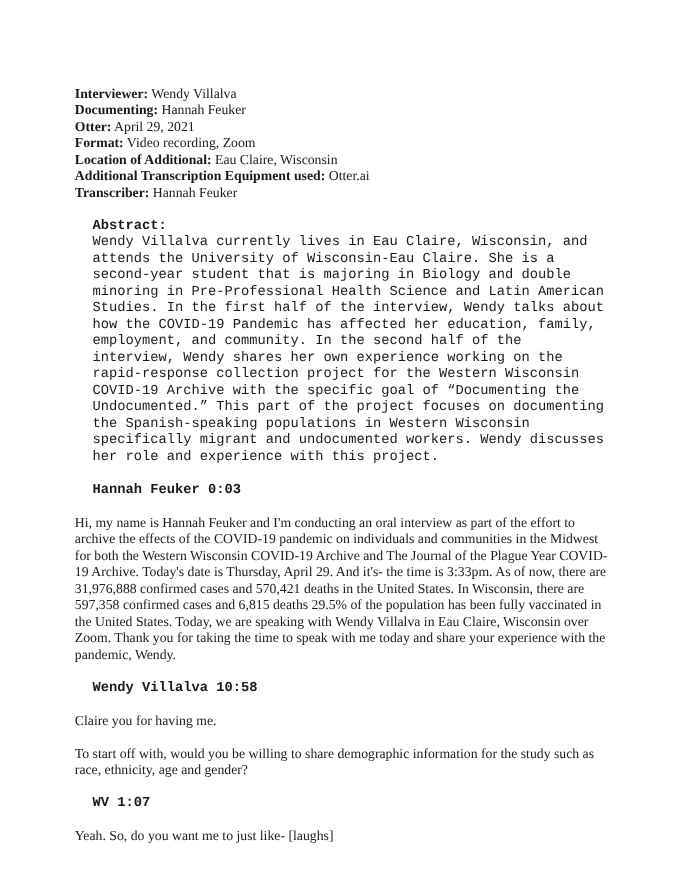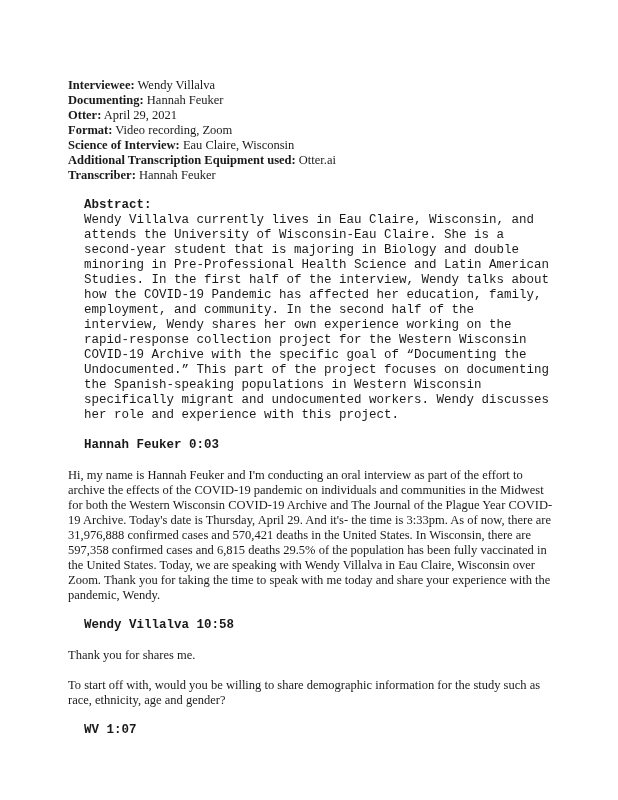--- a/index.html
+++ b/index.html
@@ -41,37 +41,38 @@
     margin: 15px 0 0 0;
   }
 </style>
 </head>
 <body>
 
 <div class="page">
   <div class="content">
 
     <div class="meta-block">
-        <div class="meta-line"><b>Interviewee:</b><span> Wendy Villalva</span></div>
+        <div class="meta-line"><b>Interviewer:</b><span> Wendy Villalva</span></div>
         <div class="meta-line"><b>Documenting:</b><span> Hannah Feuker</span></div>
         <div class="meta-line"><b>Otter:</b><span> April 29, 2021</span></div>
         <div class="meta-line"><b>Format:</b><span> Video recording, Zoom</span></div>
-        <div class="meta-line"><b>Science of Interview:</b><span> Eau Claire, Wisconsin</span></div>
+        <div class="meta-line"><b>Location of Additional:</b><span> Eau Claire, Wisconsin</span></div>
         <div class="meta-line"><b>Additional Transcription Equipment used:</b><span> Otter.ai</span></div>
         <div class="meta-line"><b>Transcriber:</b><span> Hannah Feuker</span></div>
       </div>
 
     <p class="block">
       <span class="abstract-heading">Abstract:</span><br>
       <span>Wendy Villalva currently lives in Eau Claire, Wisconsin, and attends the University of Wisconsin-Eau Claire. She is a second-year student that is majoring in Biology and double minoring in Pre-Professional Health Science and Latin American Studies. In the first half of the interview, Wendy talks about how the COVID-19 Pandemic has affected her education, family, employment, and community. In the second half of the interview, Wendy shares her own experience working on the rapid-response collection project for the Western Wisconsin COVID-19 Archive with the specific goal of “Documenting the Undocumented.” This part of the project focuses on documenting the Spanish-speaking populations in Western Wisconsin specifically migrant and undocumented workers. Wendy discusses her role and experience with this project.</span>
     </p>
 
     <div>
         <p class="block speaker">Hannah Feuker 0:03</p>
         <p class="speech">Hi, my name is Hannah Feuker and I'm conducting an oral interview as part of the effort to archive the effects of the COVID-19 pandemic on individuals and communities in the Midwest for both the Western Wisconsin COVID-19 Archive and The Journal of the Plague Year COVID-19 Archive. Today's date is Thursday, April 29. And it's- the time is 3:33pm. As of now, there are 31,976,888 confirmed cases and 570,421 deaths in the United States. In Wisconsin, there are 597,358 confirmed cases and 6,815 deaths 29.5% of the population has been fully vaccinated in the United States. Today, we are speaking with Wendy Villalva in Eau Claire, Wisconsin over Zoom. Thank you for taking the time to speak with me today and share your experience with the pandemic, Wendy.</p>
         <p class="block speaker">Wendy Villalva 10:58</p>
-        <p class="speech">Thank you for shares me.</p>
+        <p class="speech">Claire you for having me.</p>
         <p class="speech">To start off with, would you be willing to share demographic information for the study such as race, ethnicity, age and gender?</p>
         <p class="block speaker">WV 1:07</p>
+        <p class="speech">Yeah. So, do you want me to just like- [laughs]</p>
       </div>
 
   </div>
 </div>
 
 </body></html>

